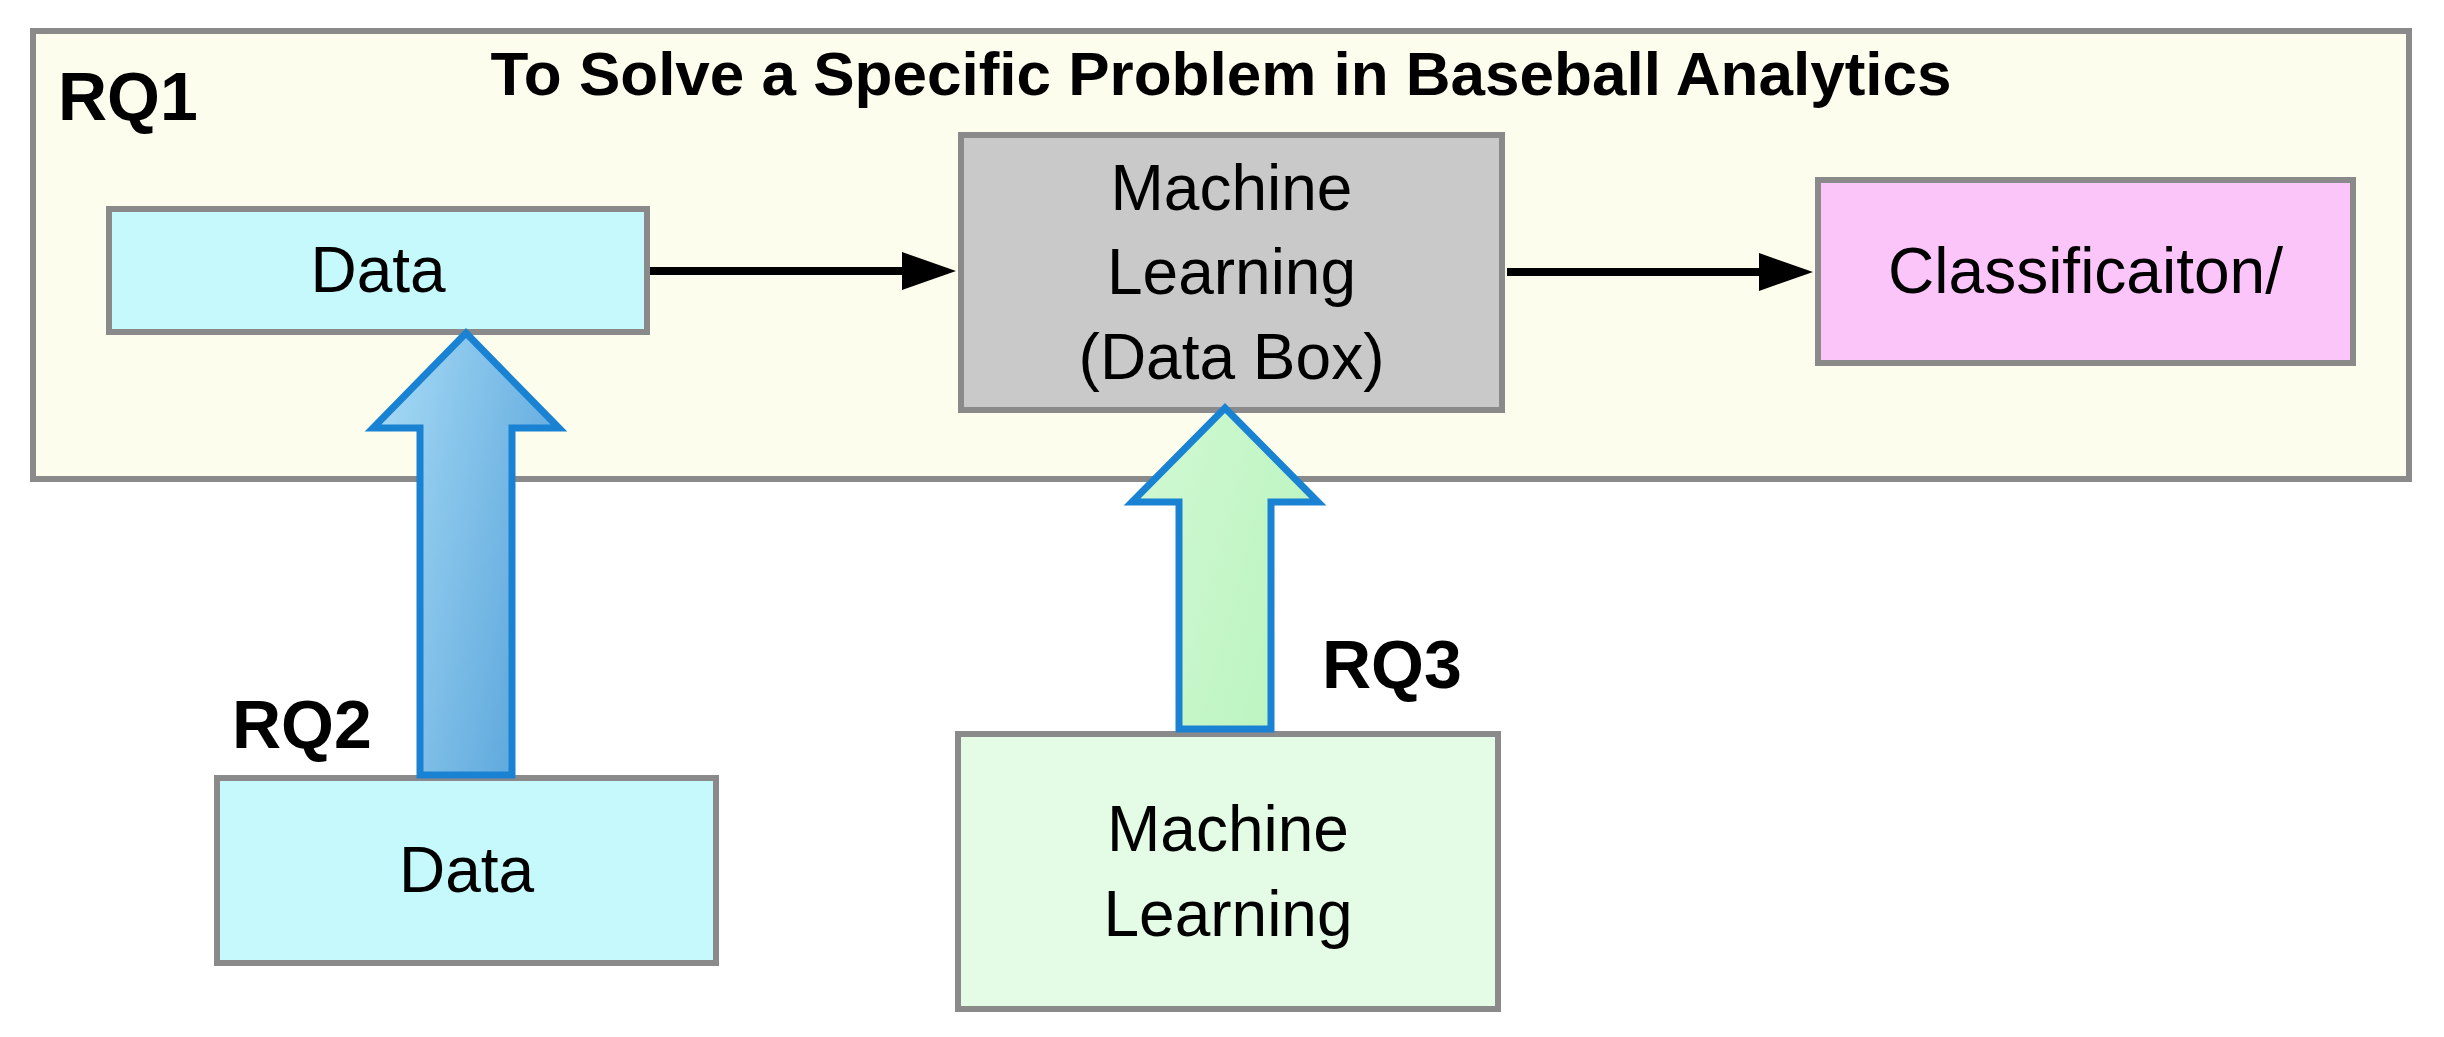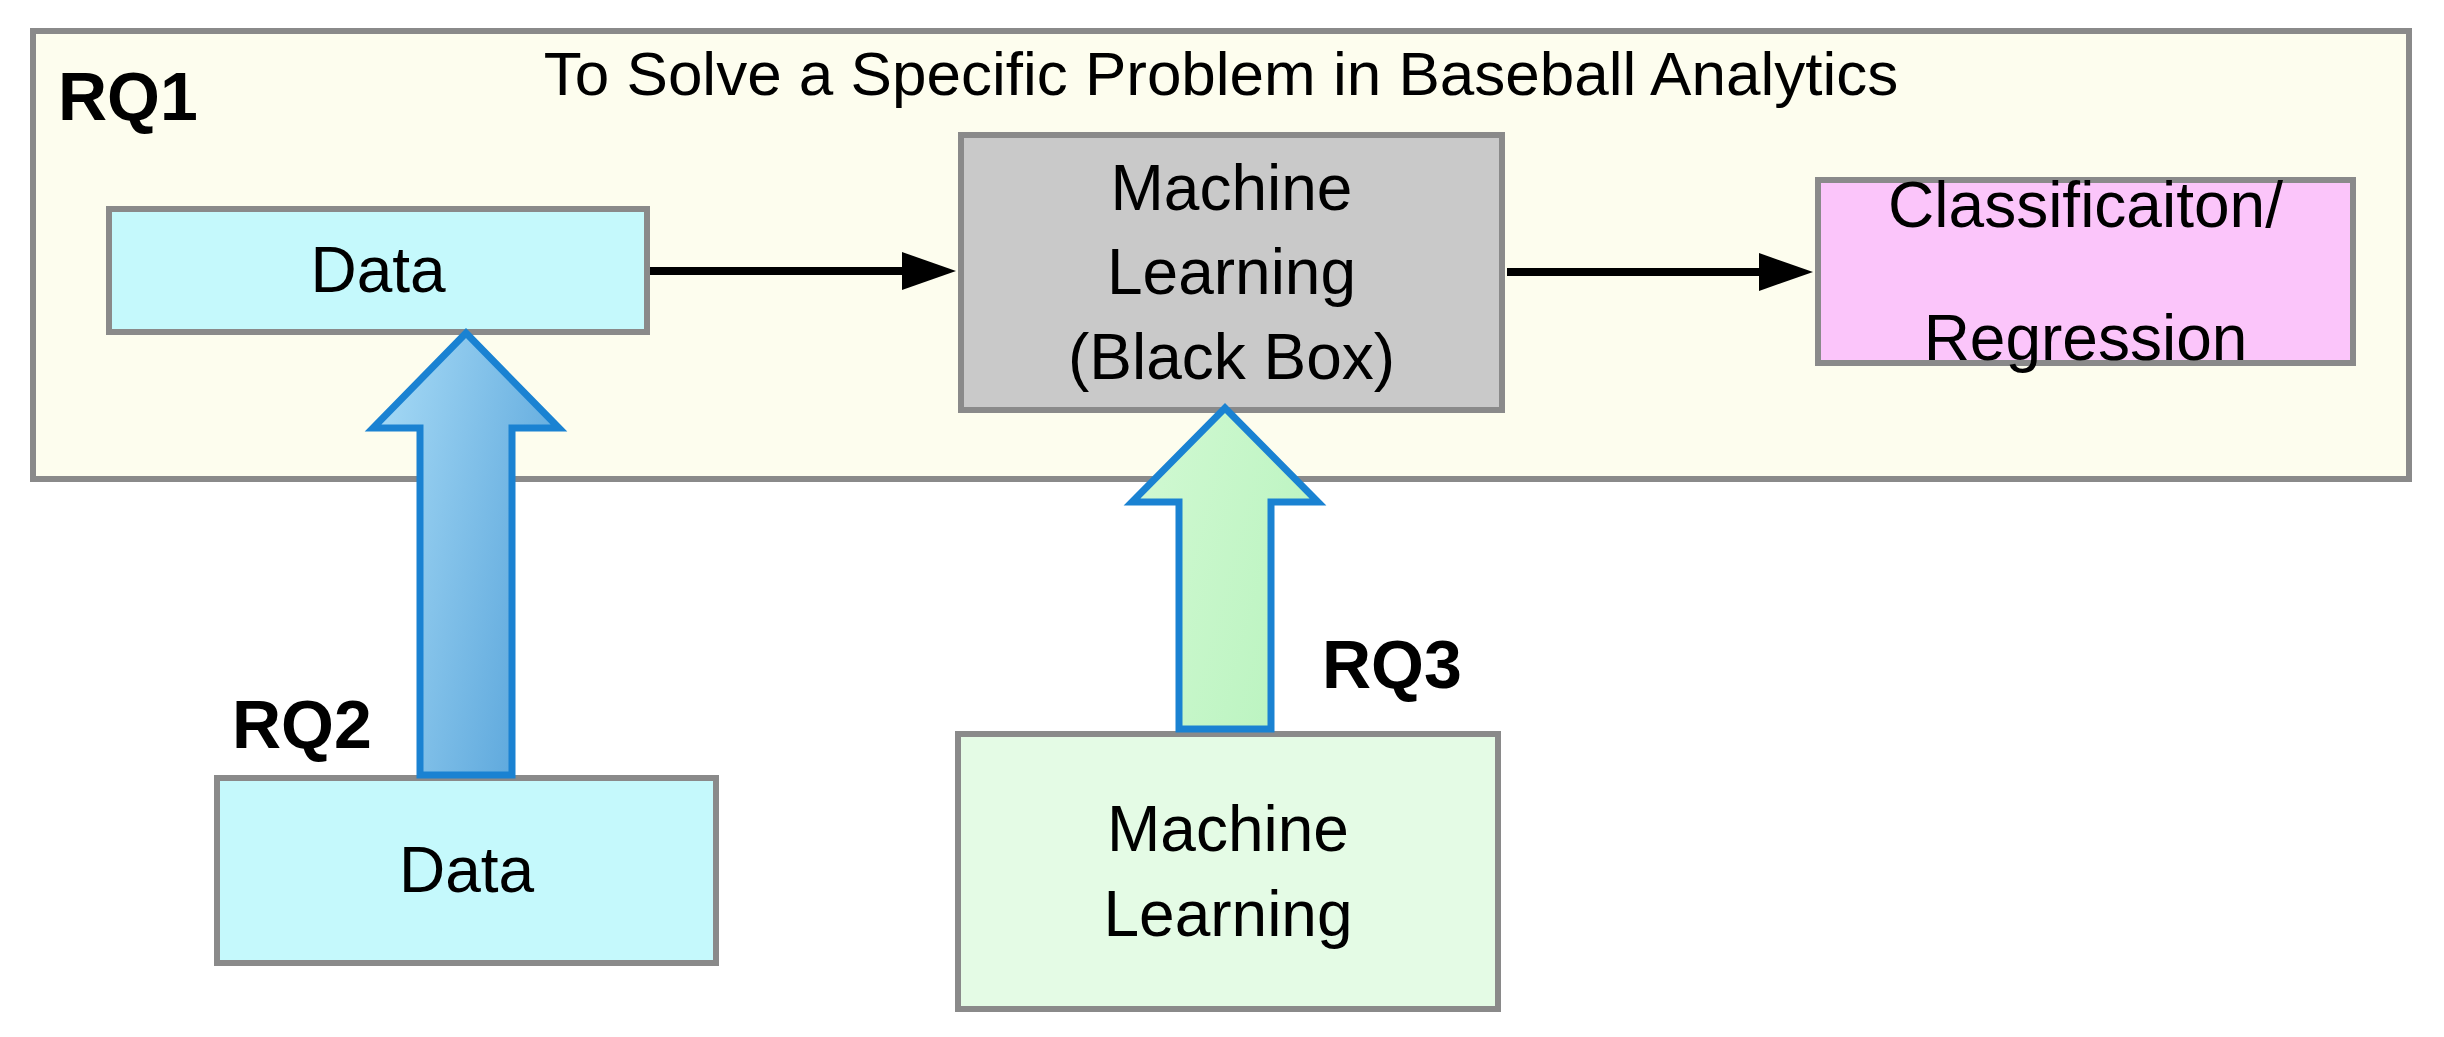--- a/index.html
+++ b/index.html
@@ -4,21 +4,21 @@
 <style>
   html,body{margin:0;padding:0;background:#ffffff;}
   #canvas{
     position:relative;
     width:2444px;height:1037px;
     background:#ffffff;
     font-family:"Liberation Sans", sans-serif;
     color:#000;
     overflow:hidden;
   }
-  .abs{position:absolute;}
+  .abs{position:absolute;font-weight:bold;}
   
   .rq1-box{
     left:30px;top:28px;width:2382px;height:454px;
     background:#fdfdee;
     border:6px solid #8a8a8a;
     box-sizing:border-box;
   }
   .diagram-title{
     left:30px;top:40px;width:2382px;
     text-align:center;
@@ -65,26 +65,25 @@
 
   <div class="abs rq-label rq1-label">RQ1</div>
 
   <div class="node node-data">
     <div>Data</div>
   </div>
 
   <div class="node node-ml">
     <div>Machine</div>
     <div>Learning</div>
-    <div>(Black Box)</div>
+    <div>(Data Box)</div>
   </div>
 
   <div class="node node-class">
     <div>Classificaiton/</div>
-    <div>Regression</div>
   </div>
 
   <div class="node node-repo">
     <div>Data</div>
   </div>
 
   <div class="node node-methods">
     <div>Machine</div>
     <div>Learning</div>
   </div>

